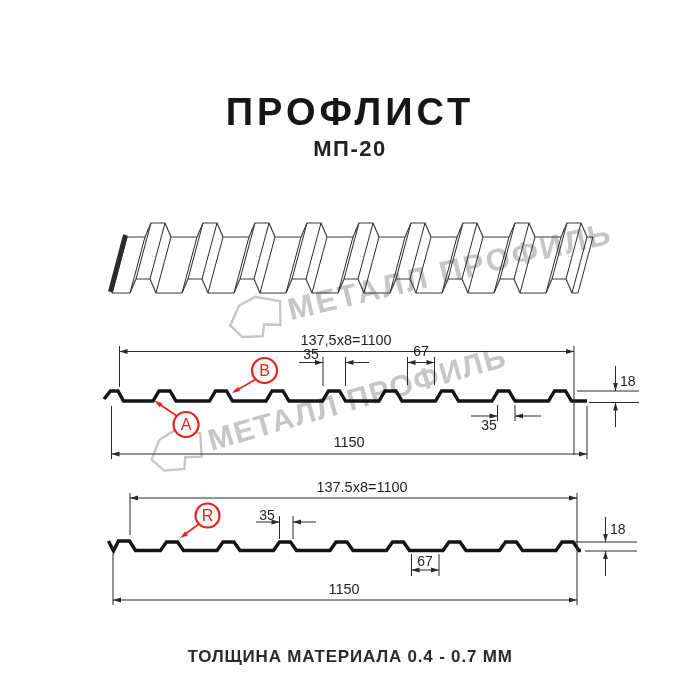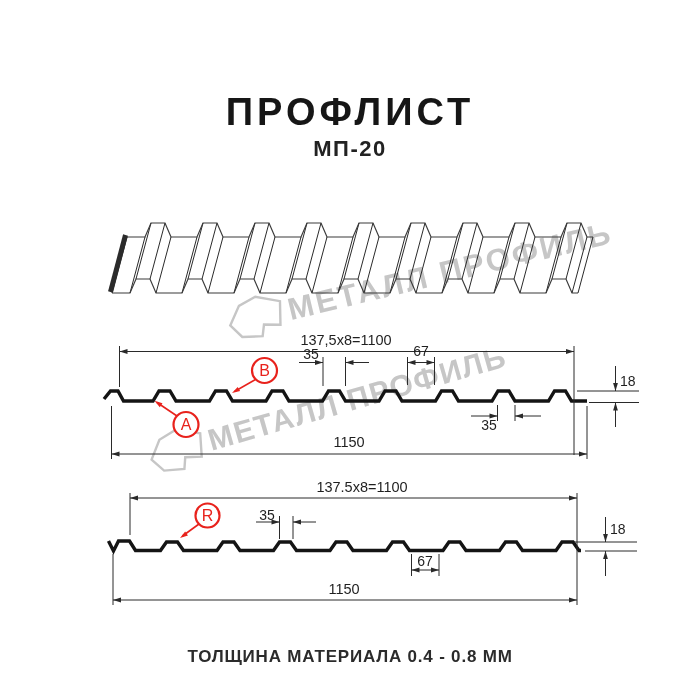--- a/index.html
+++ b/index.html
@@ -174,14 +174,14 @@
 
       <g id="g-leaders2">
           <line x1="199" y1="489" x2="182.5" y2="501" stroke="#e8221c" stroke-width="1.6"></line>
           <polygon points="180,503 185.1766329070694,496.445423602898 187.92979980155445,500.37735341548523" fill="#e8221c"></polygon>
         </g>
       <circle cx="207.5" cy="480.5" r="12" fill="#ffffff" stroke="#e8221c" stroke-width="2.2"></circle>
       <text class="red" x="207.5" y="486" text-anchor="middle">R</text>
     </g>
   </svg>
 
-  <div class="footer">ТОЛЩИНА МАТЕРИАЛА 0.4 - 0.8 ММ</div>
+  <div class="footer">ТОЛЩИНА МАТЕРИАЛА 0.4 - 0.7 ММ</div>
 </div>
 
 </body></html>

